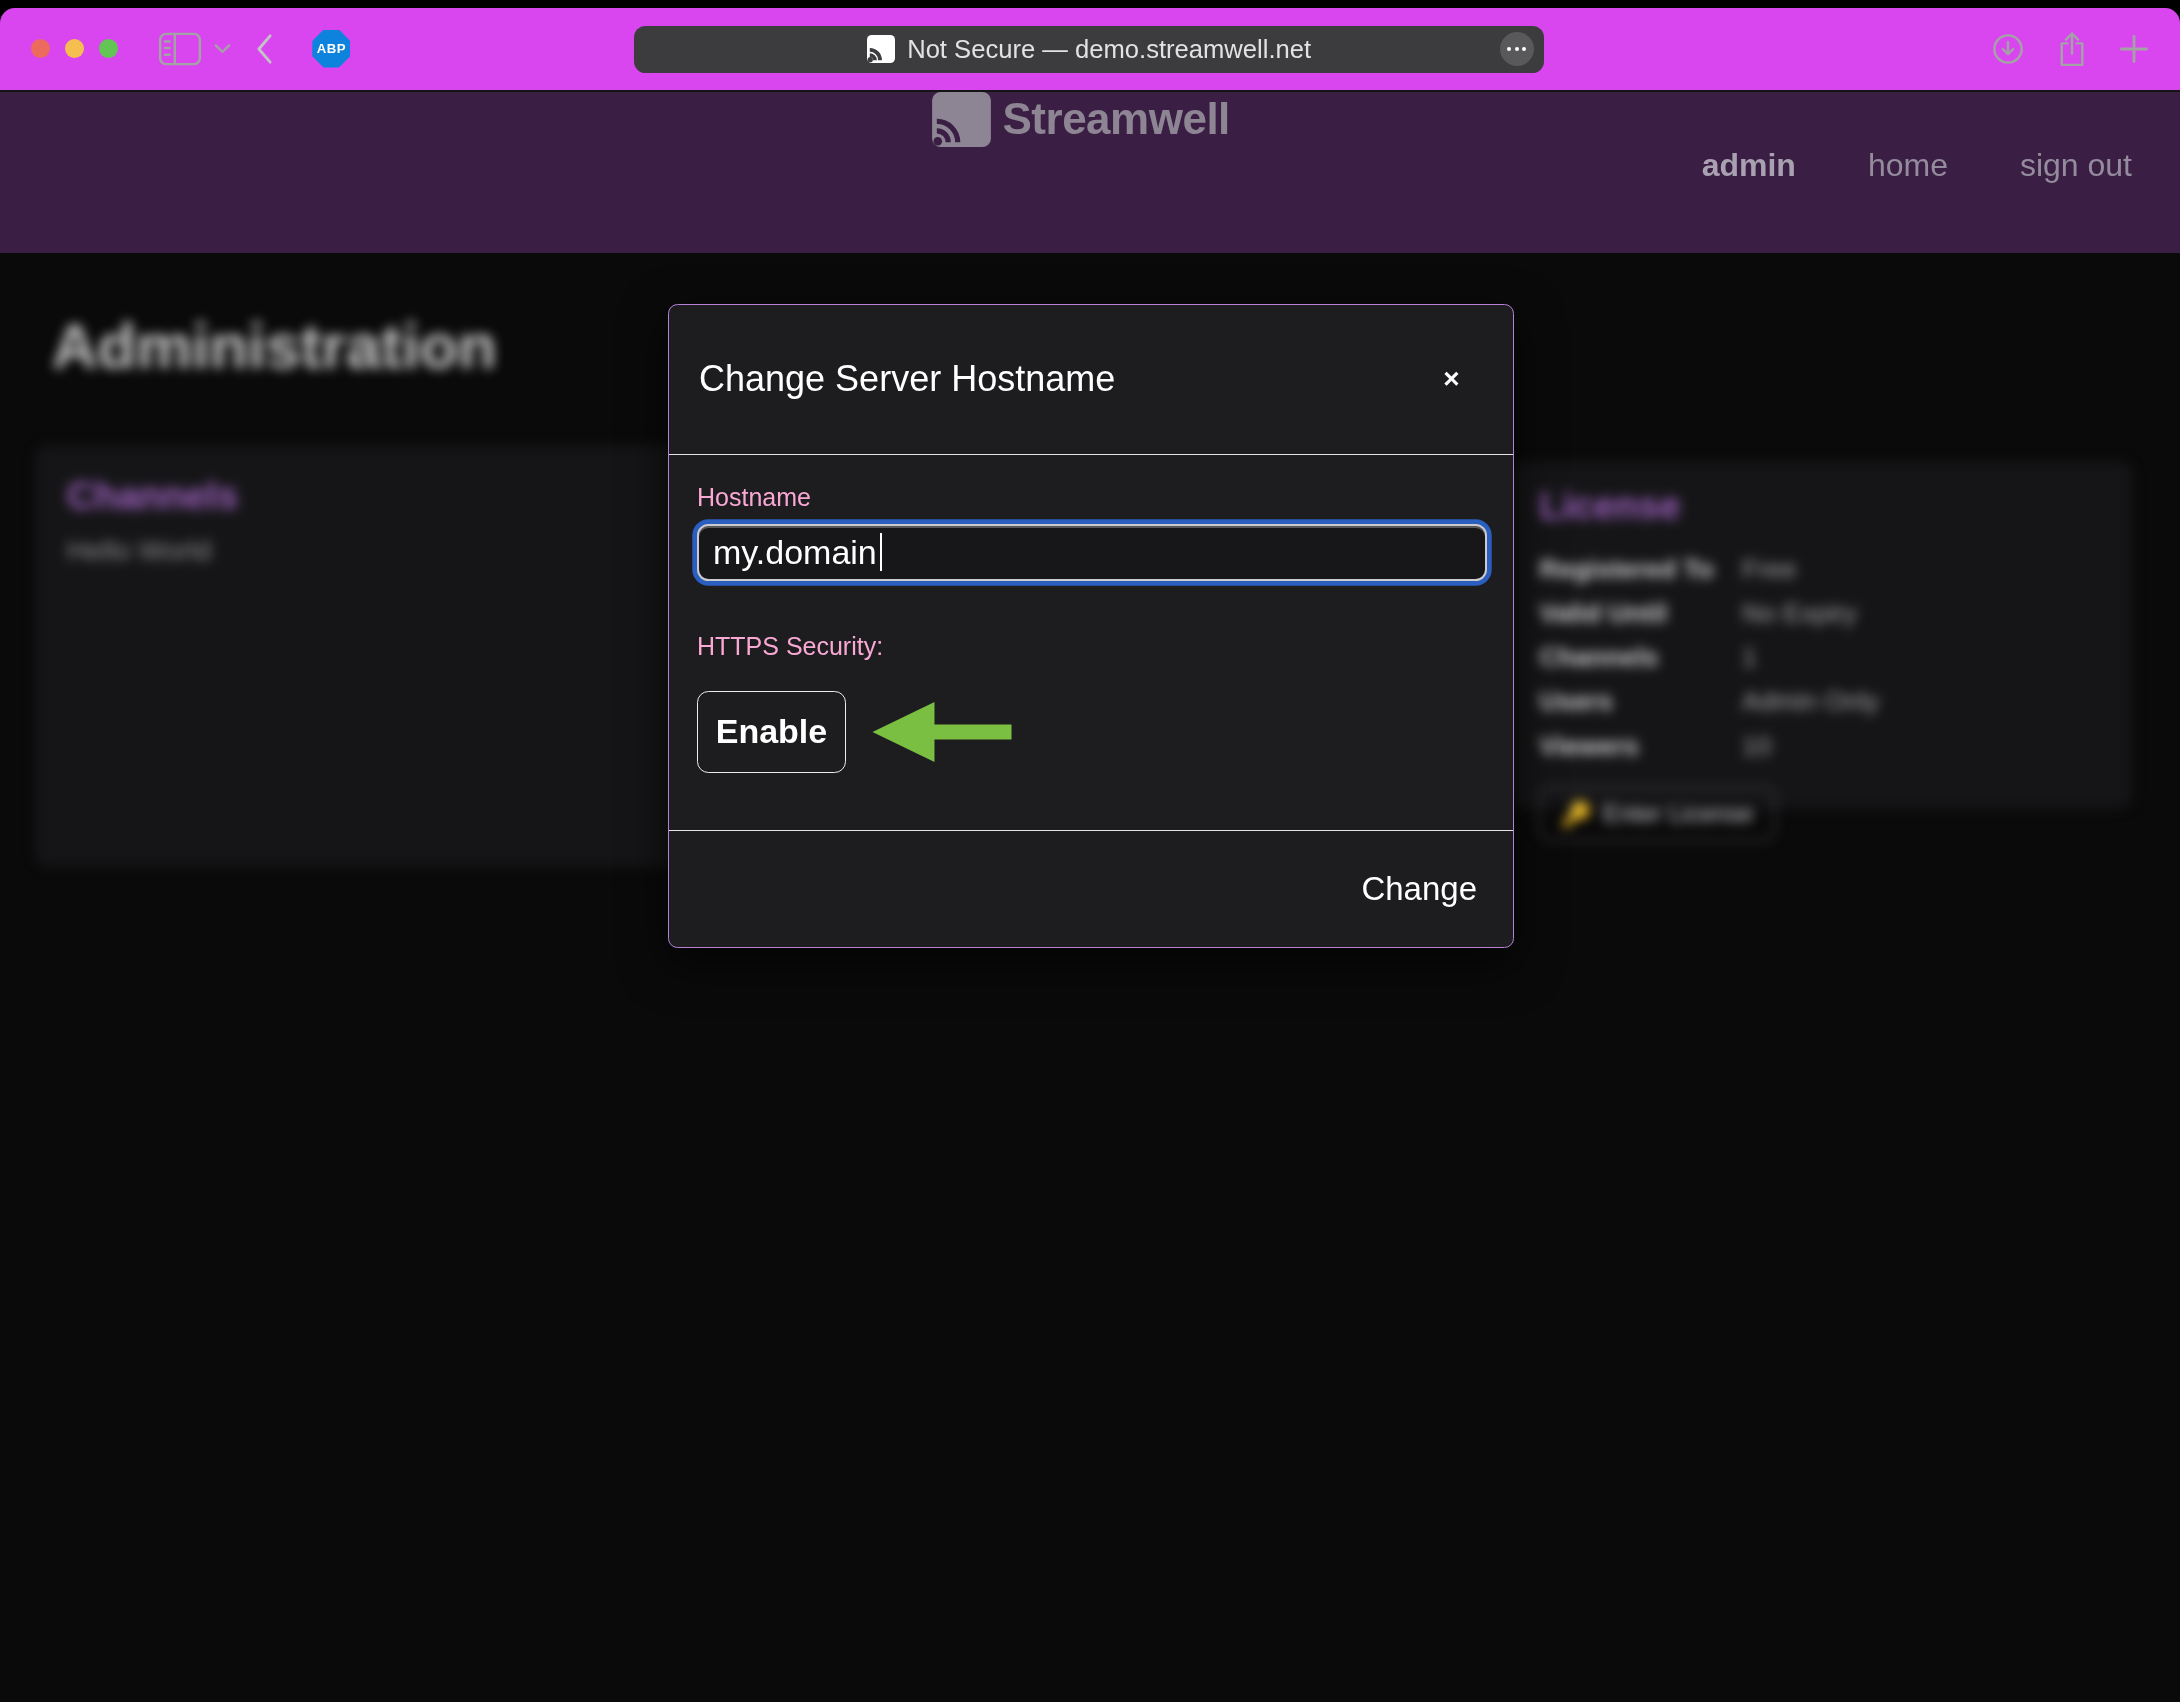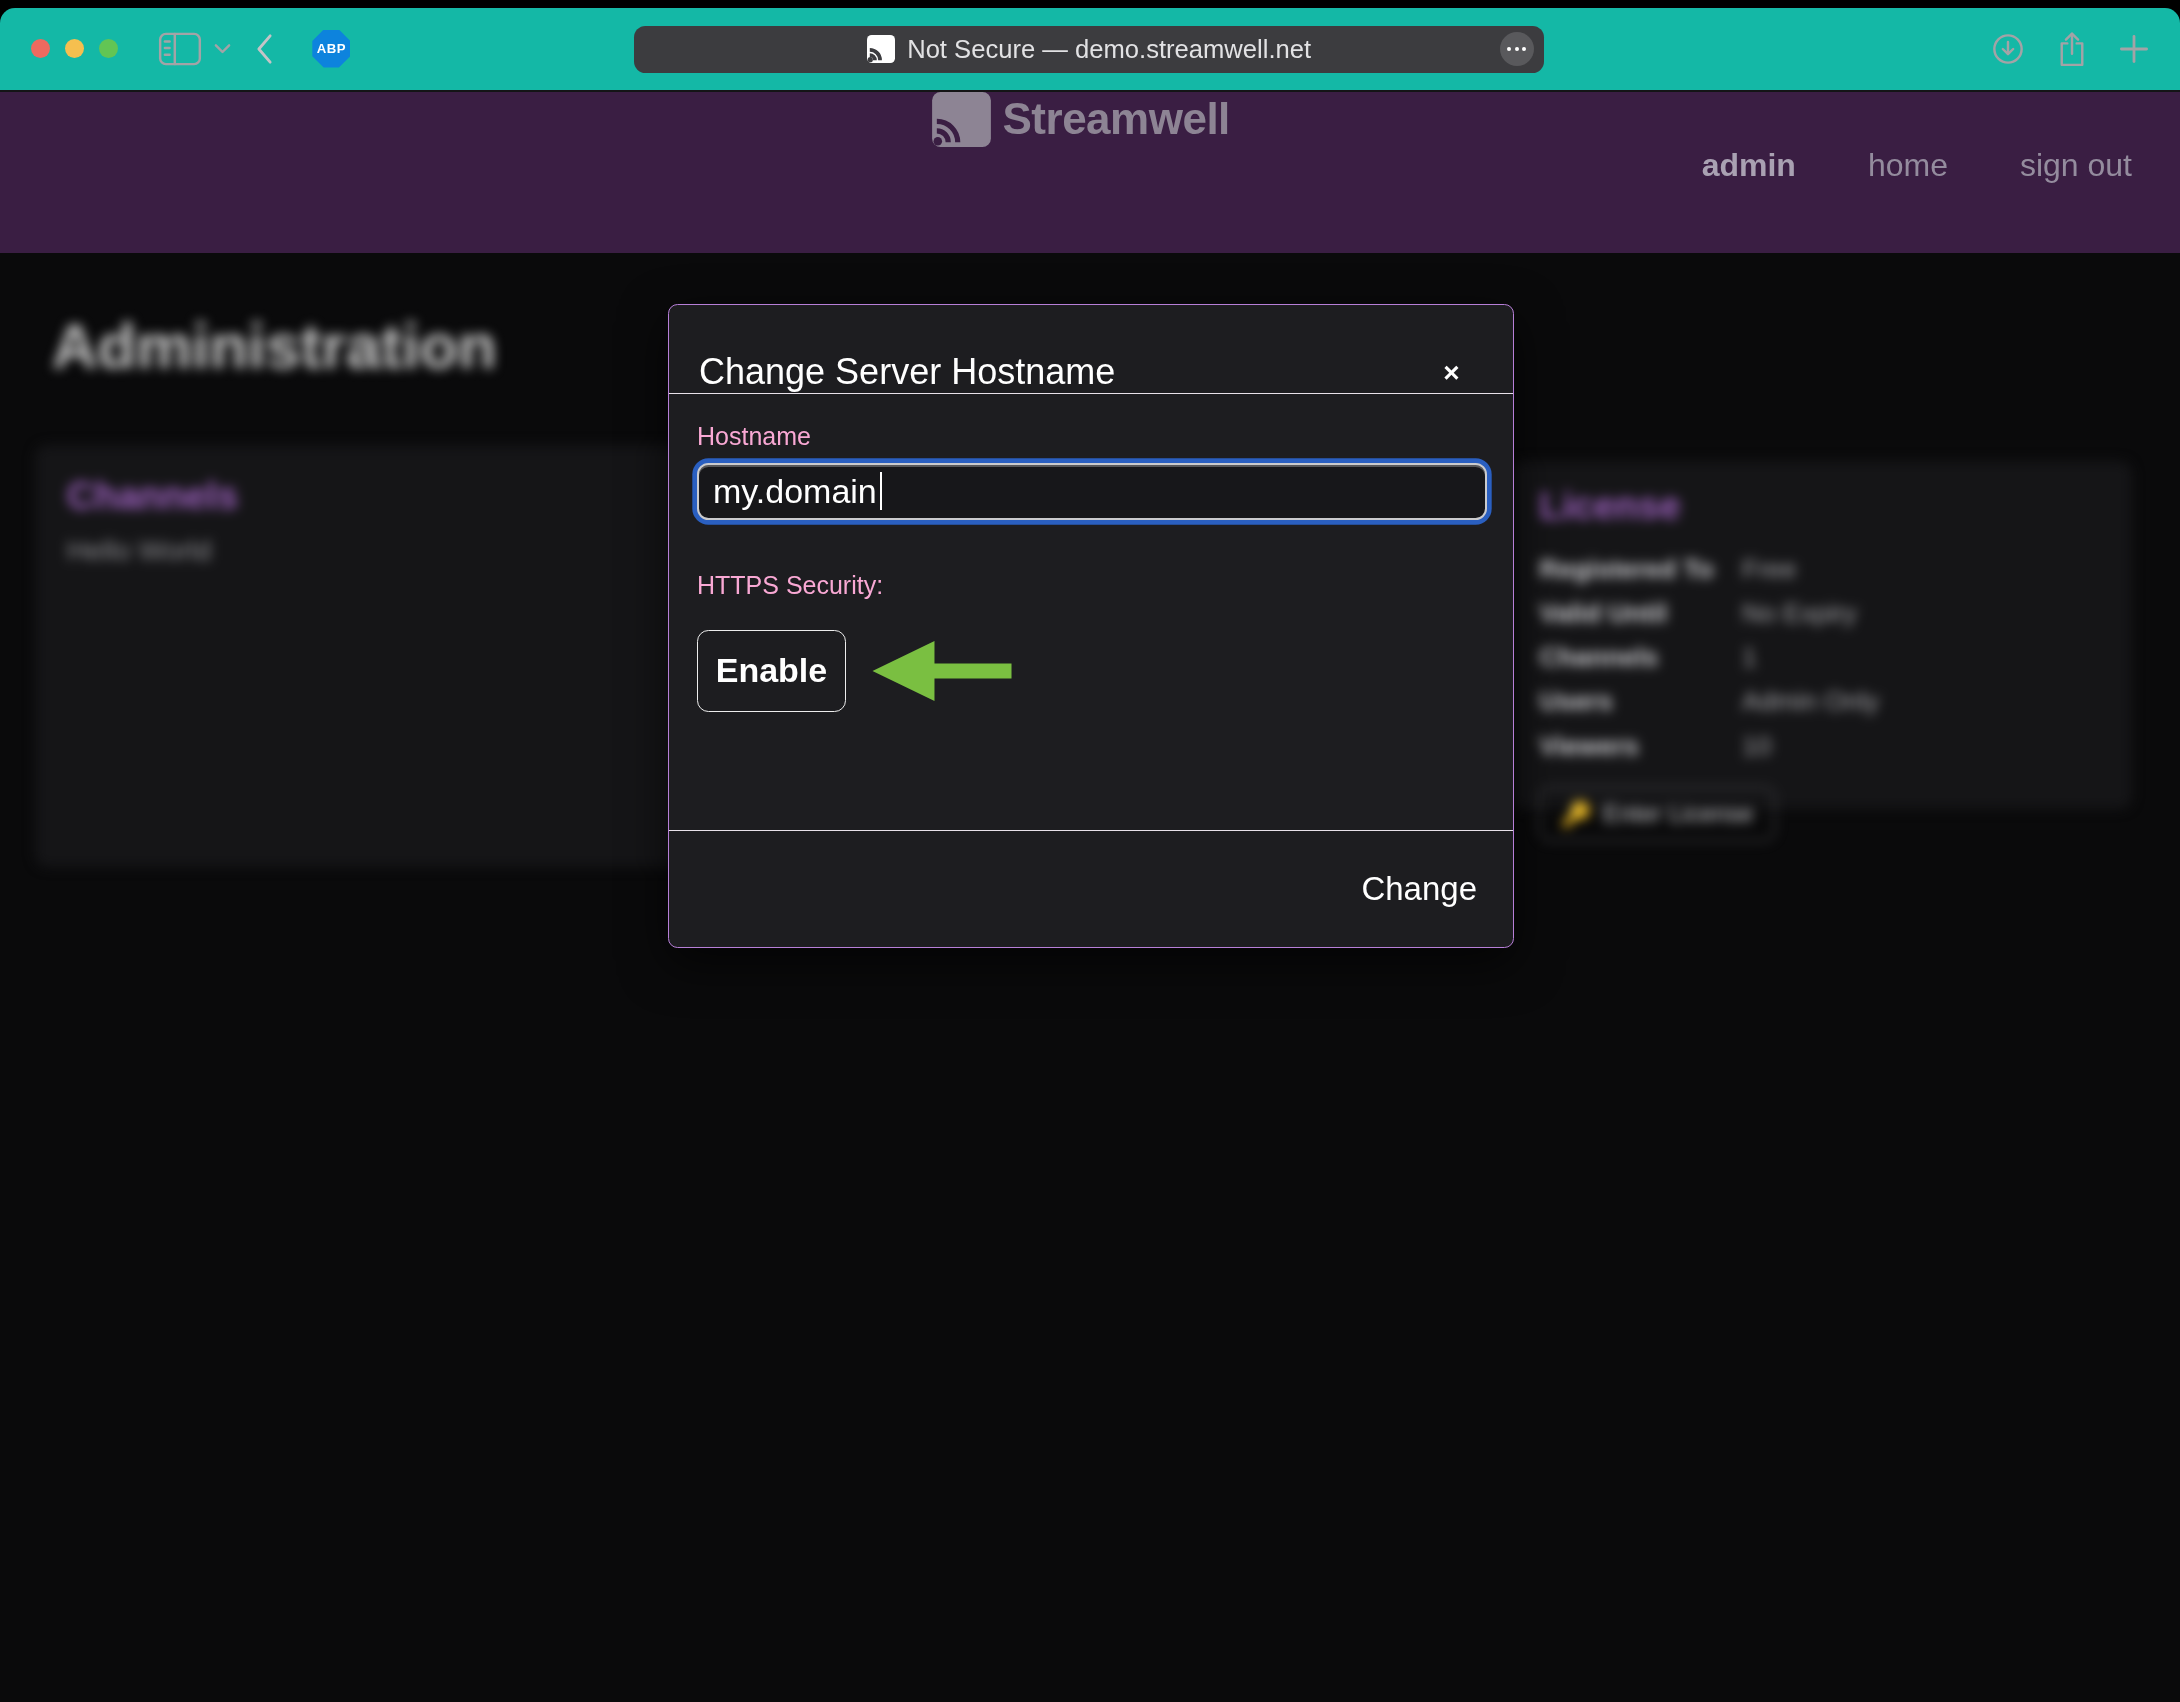--- a/index.html
+++ b/index.html
@@ -5,21 +5,21 @@
   html,body{margin:0;padding:0;}
   body{
     width:2180px;height:1702px;position:relative;overflow:hidden;
     background:#000;font-family:"Liberation Sans",sans-serif;
     -webkit-font-smoothing:antialiased;
   }
   
   .window{position:absolute;left:0;top:7.6px;right:0;bottom:0;
     border-radius:15px 15px 0 0;overflow:hidden;background:#0a0a0b;}
   
-  .toolbar{position:relative;height:82px;background:#14b8a6;
+  .toolbar{position:relative;height:82px;background:#d946ef;
     border-bottom:2.8px solid #141416;display:flex;align-items:center;}
   .traffic{display:flex;gap:15px;margin-left:31px;}
   .light{width:19px;height:19px;border-radius:50%;}
   .light.red{background:#ed6a5f;}
   .light.yellow{background:#f5bf4f;}
   .light.green{background:#62c554;}
   .tbicon{display:flex;align-items:center;justify-content:center;}
   .tbicon svg{display:block;}
   .ic-stroke{stroke:#a3a3a6;fill:none;stroke-width:2.6;stroke-linecap:round;stroke-linejoin:round;}
   .abp{width:38px;height:38px;margin-left:38px;background:#0d83dd;
@@ -54,21 +54,21 @@
   .license-row{display:grid;grid-template-columns:203px auto;font-size:26.5px;padding:6.6px 0;}
   .license-row .lbl{font-weight:700;color:#d0d0d4;}
   .license-row .val{color:#a7a7ab;}
   .license-btn{margin-top:19px;display:inline-flex;align-items:center;gap:11.4px;
     border:1.9px solid #77777b;border-radius:9.5px;padding:11.4px 21px;
     font-size:24.6px;color:#d6d6da;background:transparent;}
   
   .modal{position:absolute;left:668px;top:296px;width:846px;height:644px;box-sizing:border-box;
     background:#1d1d20;border:1.9px solid #b77fd8;border-radius:9.5px;
     box-shadow:0 15px 47px rgba(0,0,0,.65);display:flex;flex-direction:column;}
-  .modal-header{flex:none;height:89px;display:flex;align-items:flex-end;
+  .modal-header{flex:none;height:150px;display:flex;align-items:center;
     padding:0 44px 0 30px;border-bottom:1.9px solid #e8e2ea;box-sizing:border-box;}
   .modal-title{margin:0;font-size:36px;font-weight:500;color:#fff;}
   .modal-close{margin-left:auto;color:#fff;font-size:28px;font-weight:700;line-height:1;
     background:none;border:none;padding:5.7px 9.5px;cursor:pointer;font-family:inherit;}
   .modal-body{flex:1;padding:28px 26.5px 0 28px;box-sizing:border-box;}
   .field-label{font-size:25px;color:#f9a8d4;}
   .hostname-input{margin-top:12.3px;height:53px;box-sizing:content-box;
     border:2.8px solid #cbcbcd;border-radius:11.4px;background:#17171a;
     box-shadow:0 0 0 4.7px #2a5fc0, inset 0 1.9px 0 rgba(255,255,255,.28);
     display:flex;align-items:center;padding:0 14px;cursor:text;}

